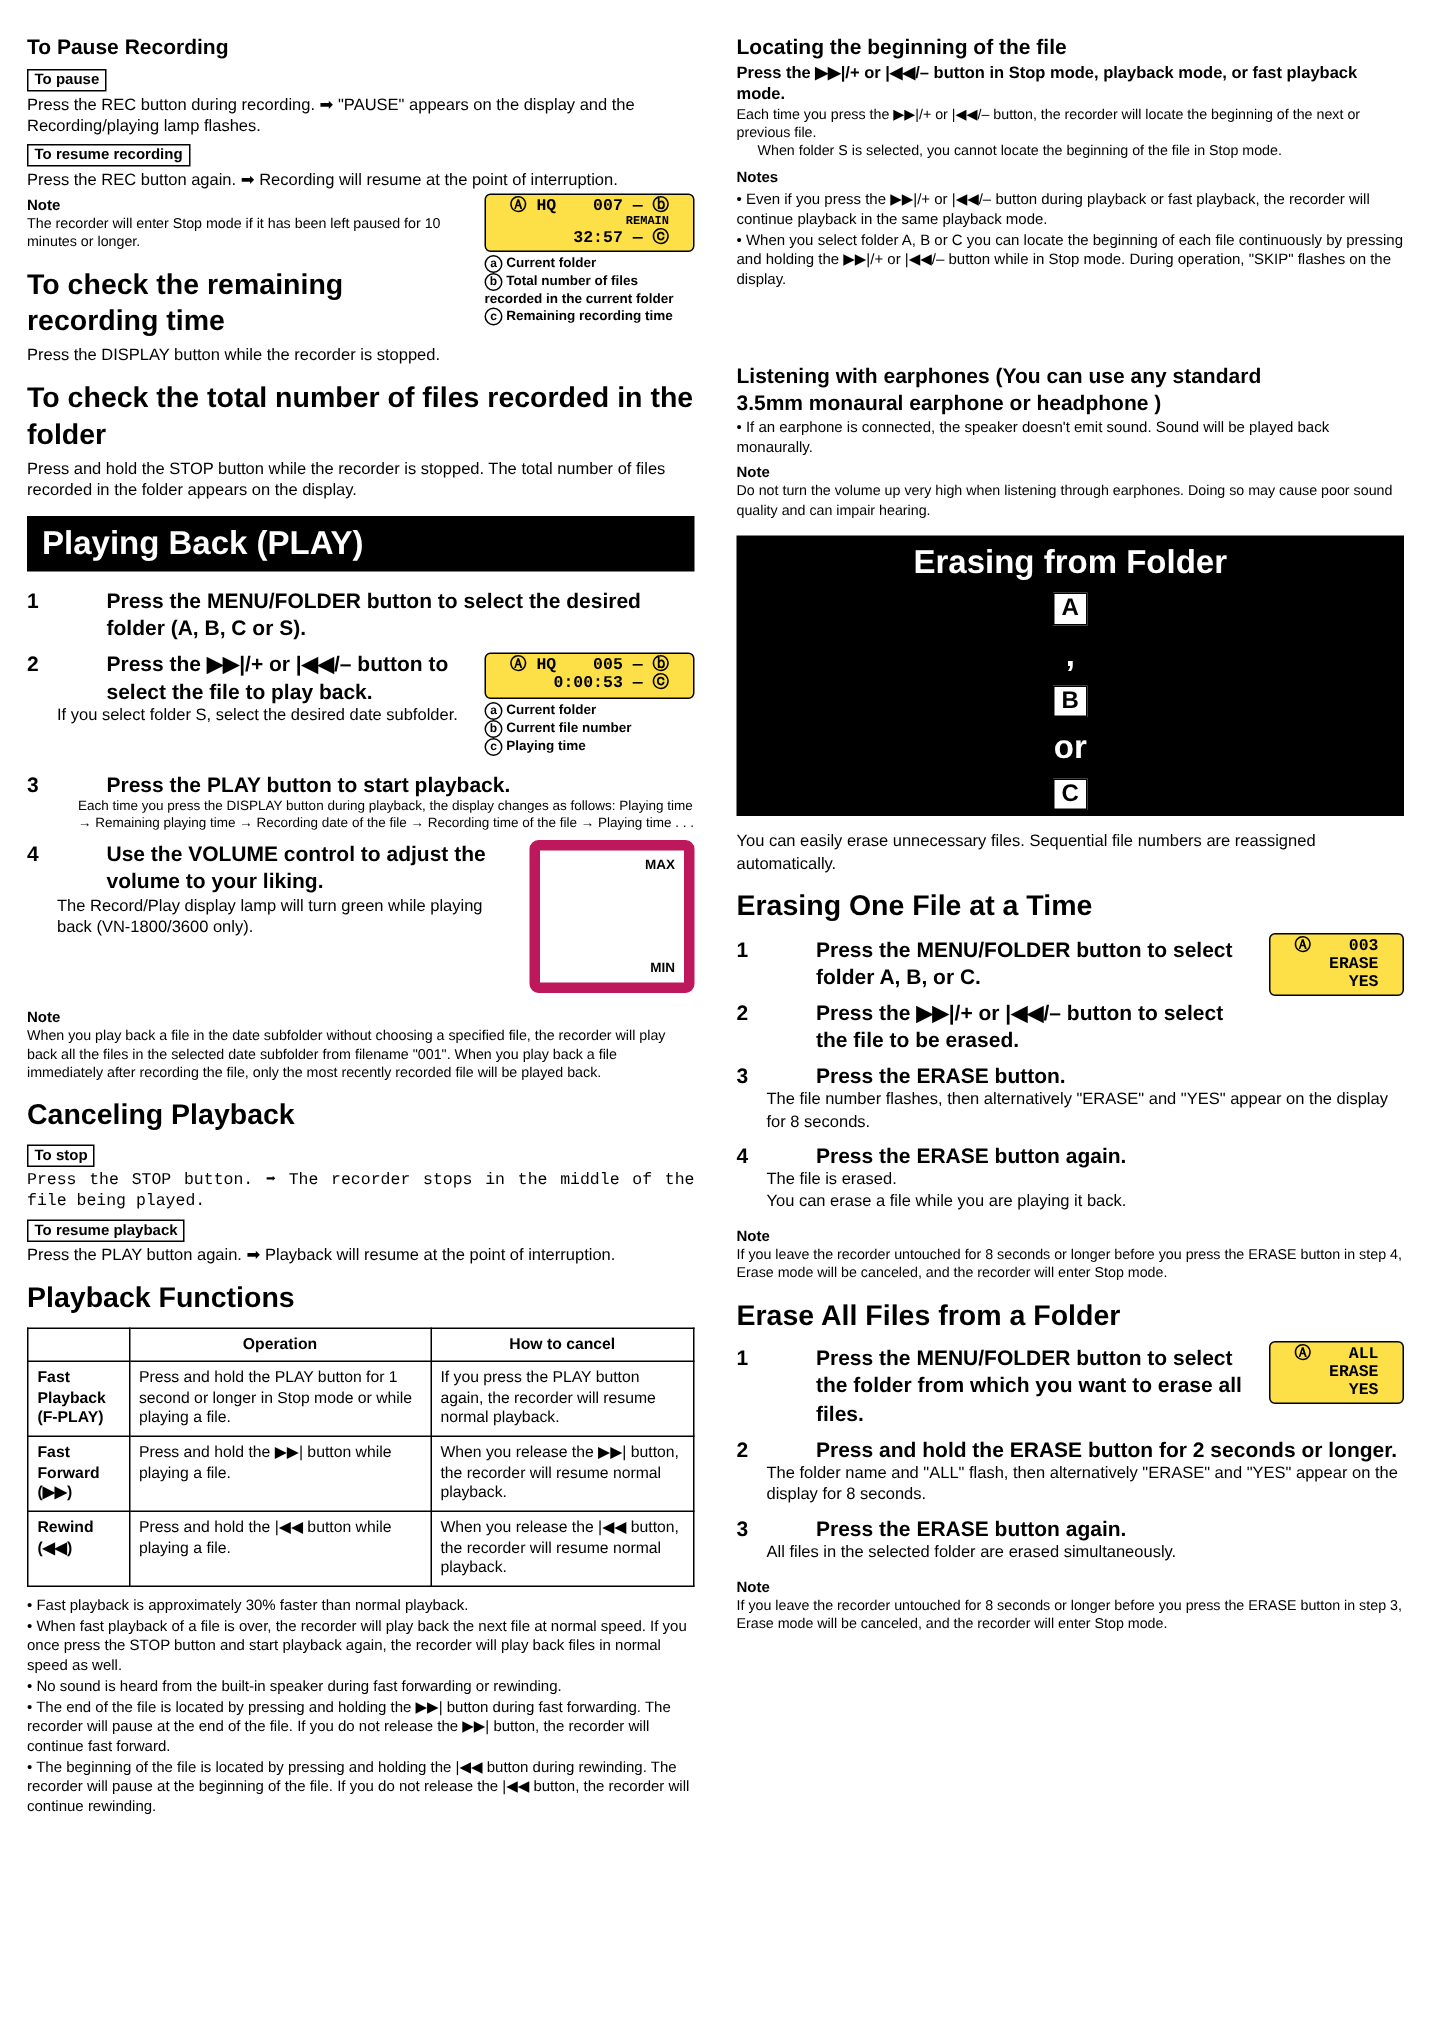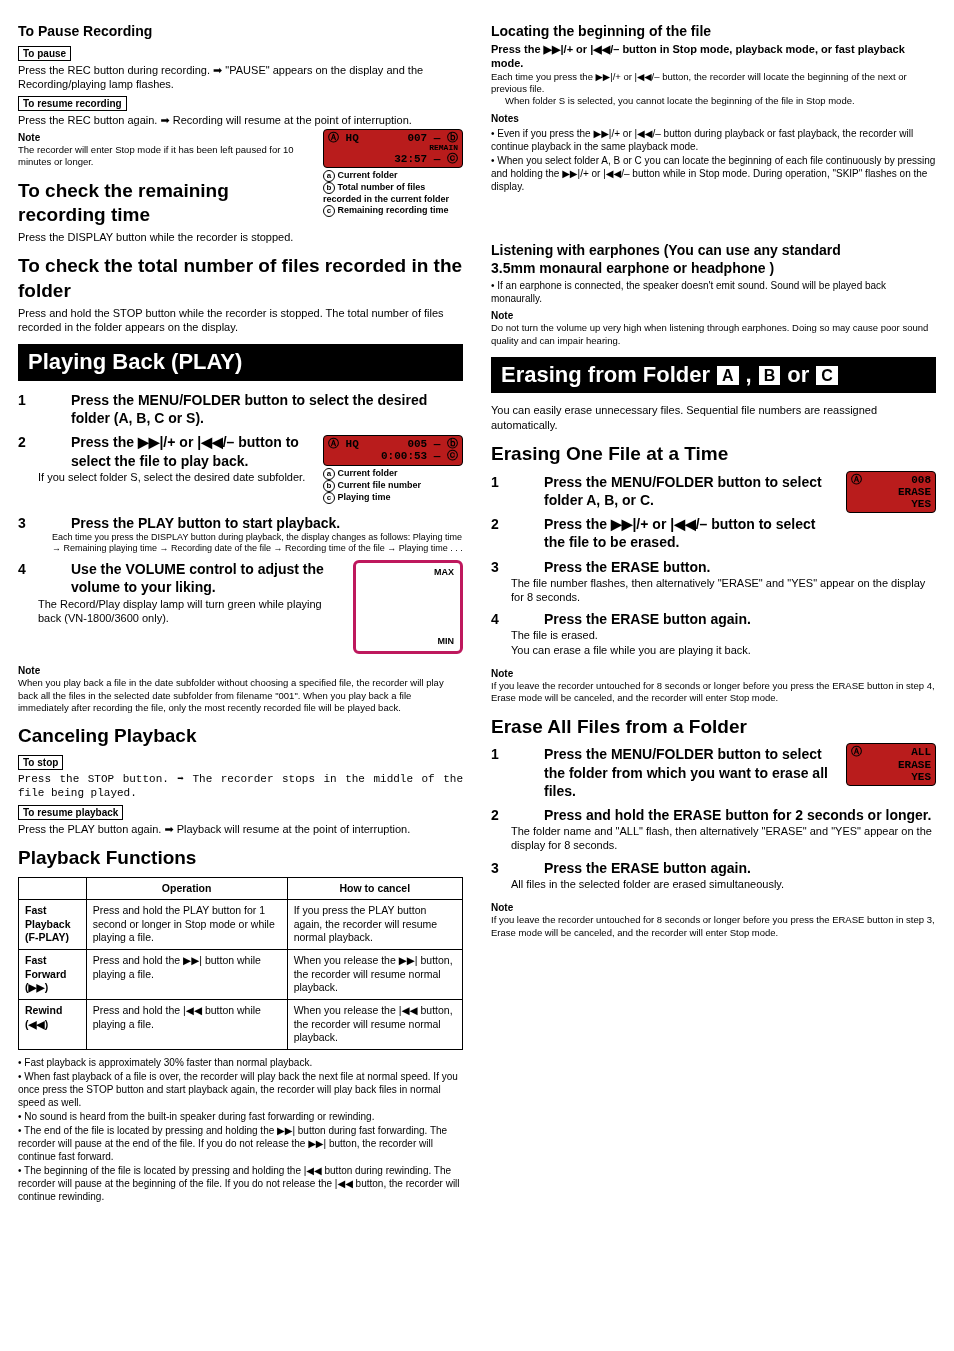--- a/index.html
+++ b/index.html
@@ -77,27 +77,27 @@
     float: right;
     width: 120px;
     font-size: 9px;
     font-weight: bold;
     line-height: 1.2;
     margin: 0 0 4px 6px;
   }
   .lcd {
     border: 1px solid #000;
     border-radius: 4px;
-    padding: 2px 4px;
+    padding: 2px 16px;
     font-family: "Courier New", monospace;
     font-size: 11px;
     line-height: 1.1;
     text-align: right;
     margin: 2px 0;
-    background: #b91c1c;
+    background: #fde047;
   }
   .lcd .row { display:flex; justify-content:space-between; }
   .circ { display:inline-block; border:1px solid #000; border-radius:50%; width:10px; height:10px; line-height:10px; text-align:center; font-size:8px; font-weight:bold; }
   .clear { clear: both; }
 </style>
 </head>
 <body>
 
 <div class="cols">
 
@@ -183,21 +183,21 @@
           <span class="num">3</span>
           <div class="body">
         <div class="step-head">Press the PLAY button to start playback.</div>
         <div class="indent tiny">Each time you press the DISPLAY button during playback, the display changes as follows: Playing time → Remaining playing time → Recording date of the file → Recording time of the file → Playing time . . .</div>
       </div>
         </li>
       <li>
           <span class="num">4</span>
           <div class="body">
         <div class="side-fig" style="width:110px;text-align:center;">
-          <div style="border:3px solid #be185d;border-radius:6px;height:80px;display:flex;flex-direction:column;justify-content:space-between;align-items:flex-end;padding:4px 6px;">
+          <div style="border:7px solid #be185d;border-radius:6px;height:80px;display:flex;flex-direction:column;justify-content:space-between;align-items:flex-end;padding:4px 6px;">
             <span>MAX</span>
             <span>MIN</span>
           </div>
         </div>
         <div class="step-head">Use the VOLUME control to adjust the volume to your liking.</div>
         <div>The Record/Play display lamp will turn green while playing back (VN-1800/3600 only).</div>
       </div>
         </li>
     </ol>
 
@@ -267,38 +267,38 @@
     </ul>
 
     <h2 style="margin-bottom:0;margin-top:48px;">Listening with earphones (You can use any standard</h2>
     <h2 style="margin-top:0;">3.5mm monaural earphone or headphone )</h2>
     <ul class="bul">
       <li>If an earphone is connected, the speaker doesn't emit sound. Sound will be played back monaurally.</li>
     </ul>
     <div class="note-head">Note</div>
     <div class="note-txt">Do not turn the volume up very high when listening through earphones. Doing so may cause poor sound quality and can impair hearing.</div>
 
-    <div class="black-bar" style="display:flex;align-items:center;gap:6px;">
+    <div class="black-bar" style="display:flex;align-items:center;gap:6px;flex-direction:column;">
       <span>Erasing from Folder </span>
       <span class="inv-box">A</span>
       <span>,</span>
       <span class="inv-box">B</span>
       <span> or </span>
       <span class="inv-box">C</span>
     </div>
 
     <div>You can easily erase unnecessary files. Sequential file numbers are reassigned automatically.</div>
 
     <h3>Erasing One File at a Time</h3>
 
     <div class="side-fig" style="width:90px;">
       <div class="lcd">
         <div class="row">
             <span>Ⓐ</span>
-            <span>008</span>
+            <span>003</span>
           </div>
         <div class="row">
             <span></span>
             <span>ERASE</span>
           </div>
         <div class="row">
             <span></span>
             <span>YES</span>
           </div>
       </div>

